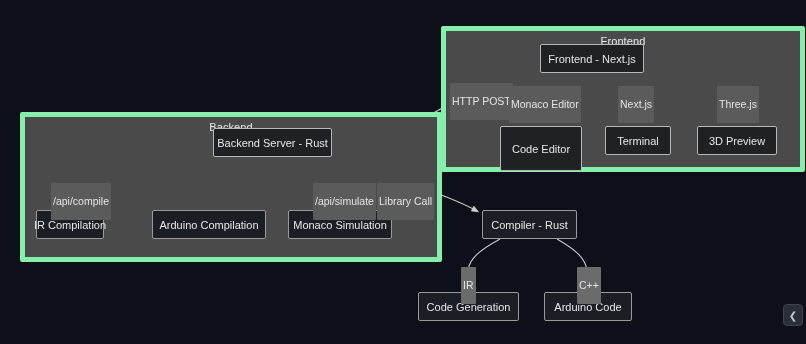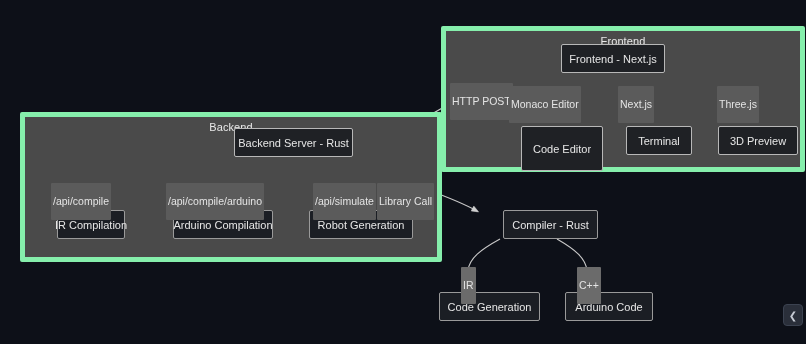--- a/index.html
+++ b/index.html
@@ -44,21 +44,20 @@
     background: #1f2125;
     border: 1px solid #b8b8b8;
     border-radius: 2px;
     display: flex;
     align-items: center;
     justify-content: center;
     color: #e6e6e6;
     font-size: 11px;
     box-sizing: border-box;
     white-space: nowrap;
-    margin-left: 21px;
   }
   .node.on-dark {
     border-color: #9a9a9a;
     background: #1b1e24;
   }
   .edge-label {
     position: absolute;
     color: #e4e4e4;
     font-size: 10.5px;
     white-space: nowrap;
@@ -134,41 +133,40 @@
   <div class="node" style="left:500px; top:126px; width:82px; height:45px;">Code Editor</div>
 
   <div class="node" style="left:605px; top:126px; width:66px; height:29px;">Terminal</div>
 
   <div class="node" style="left:697px; top:126px; width:80px; height:29px;">3D Preview</div>
 
   <div class="node" style="left:213px; top:128px; width:119px; height:29px;">Backend Server - Rust</div>
 
   <div class="node on-dark" style="left:36px; top:210px; width:68px; height:29px;text-align:right;">IR Compilation</div>
 
-  <div class="node on-dark" style="left:152px; top:210px; width:100px; height:29px;text-align:right;">Arduino Compilation</div>
+  <div class="node on-dark" style="left:152px; top:210px; width:114px; height:29px;text-align:right;">Arduino Compilation</div>
 
-  <div class="node on-dark" style="left:288px; top:210px; width:104px; height:29px;">Robot Generation</div>
+  <div class="node on-dark" style="left:288px; top:210px; width:104px; height:29px;">Monaco Simulation</div>
 
   <div class="node on-dark" style="left:482px; top:210px; width:95px; height:29px;">Compiler - Rust</div>
 
   <div class="node on-dark" style="left:418px; top:292px; width:101px; height:29px;">Code Generation</div>
 
   <div class="node on-dark" style="left:544px; top:292px; width:88px; height:29px;">Arduino Code</div>
 
   <div class="edge-label in-cluster" style="left:450px; top:83px;">HTTP POST</div>
 
   <div class="edge-label in-cluster" style="left:509px; top:86px;">Monaco Editor</div>
 
   <div class="edge-label in-cluster" style="left:618px; top:86px;">Next.js</div>
 
   <div class="edge-label in-cluster" style="left:717px; top:86px;">Three.js</div>
 
   <div class="edge-label in-cluster" style="left:51px; top:183px;">/api/compile</div>
 
-  <div class="edge-label in-cluster" style="left:166px; top:183px;">/api/compile/arduino</div>
 
   <div class="edge-label in-cluster" style="left:313px; top:183px;">/api/simulate</div>
 
   <div class="edge-label in-cluster" style="left:377px; top:183px;">Library Call</div>
 
   <div class="edge-label" style="left:461px; top:267px;">IR</div>
 
   <div class="edge-label" style="left:577px; top:267px;">C++</div>
 
   <div class="collapse-btn" style="left:783px; top:304px;">❮</div>

